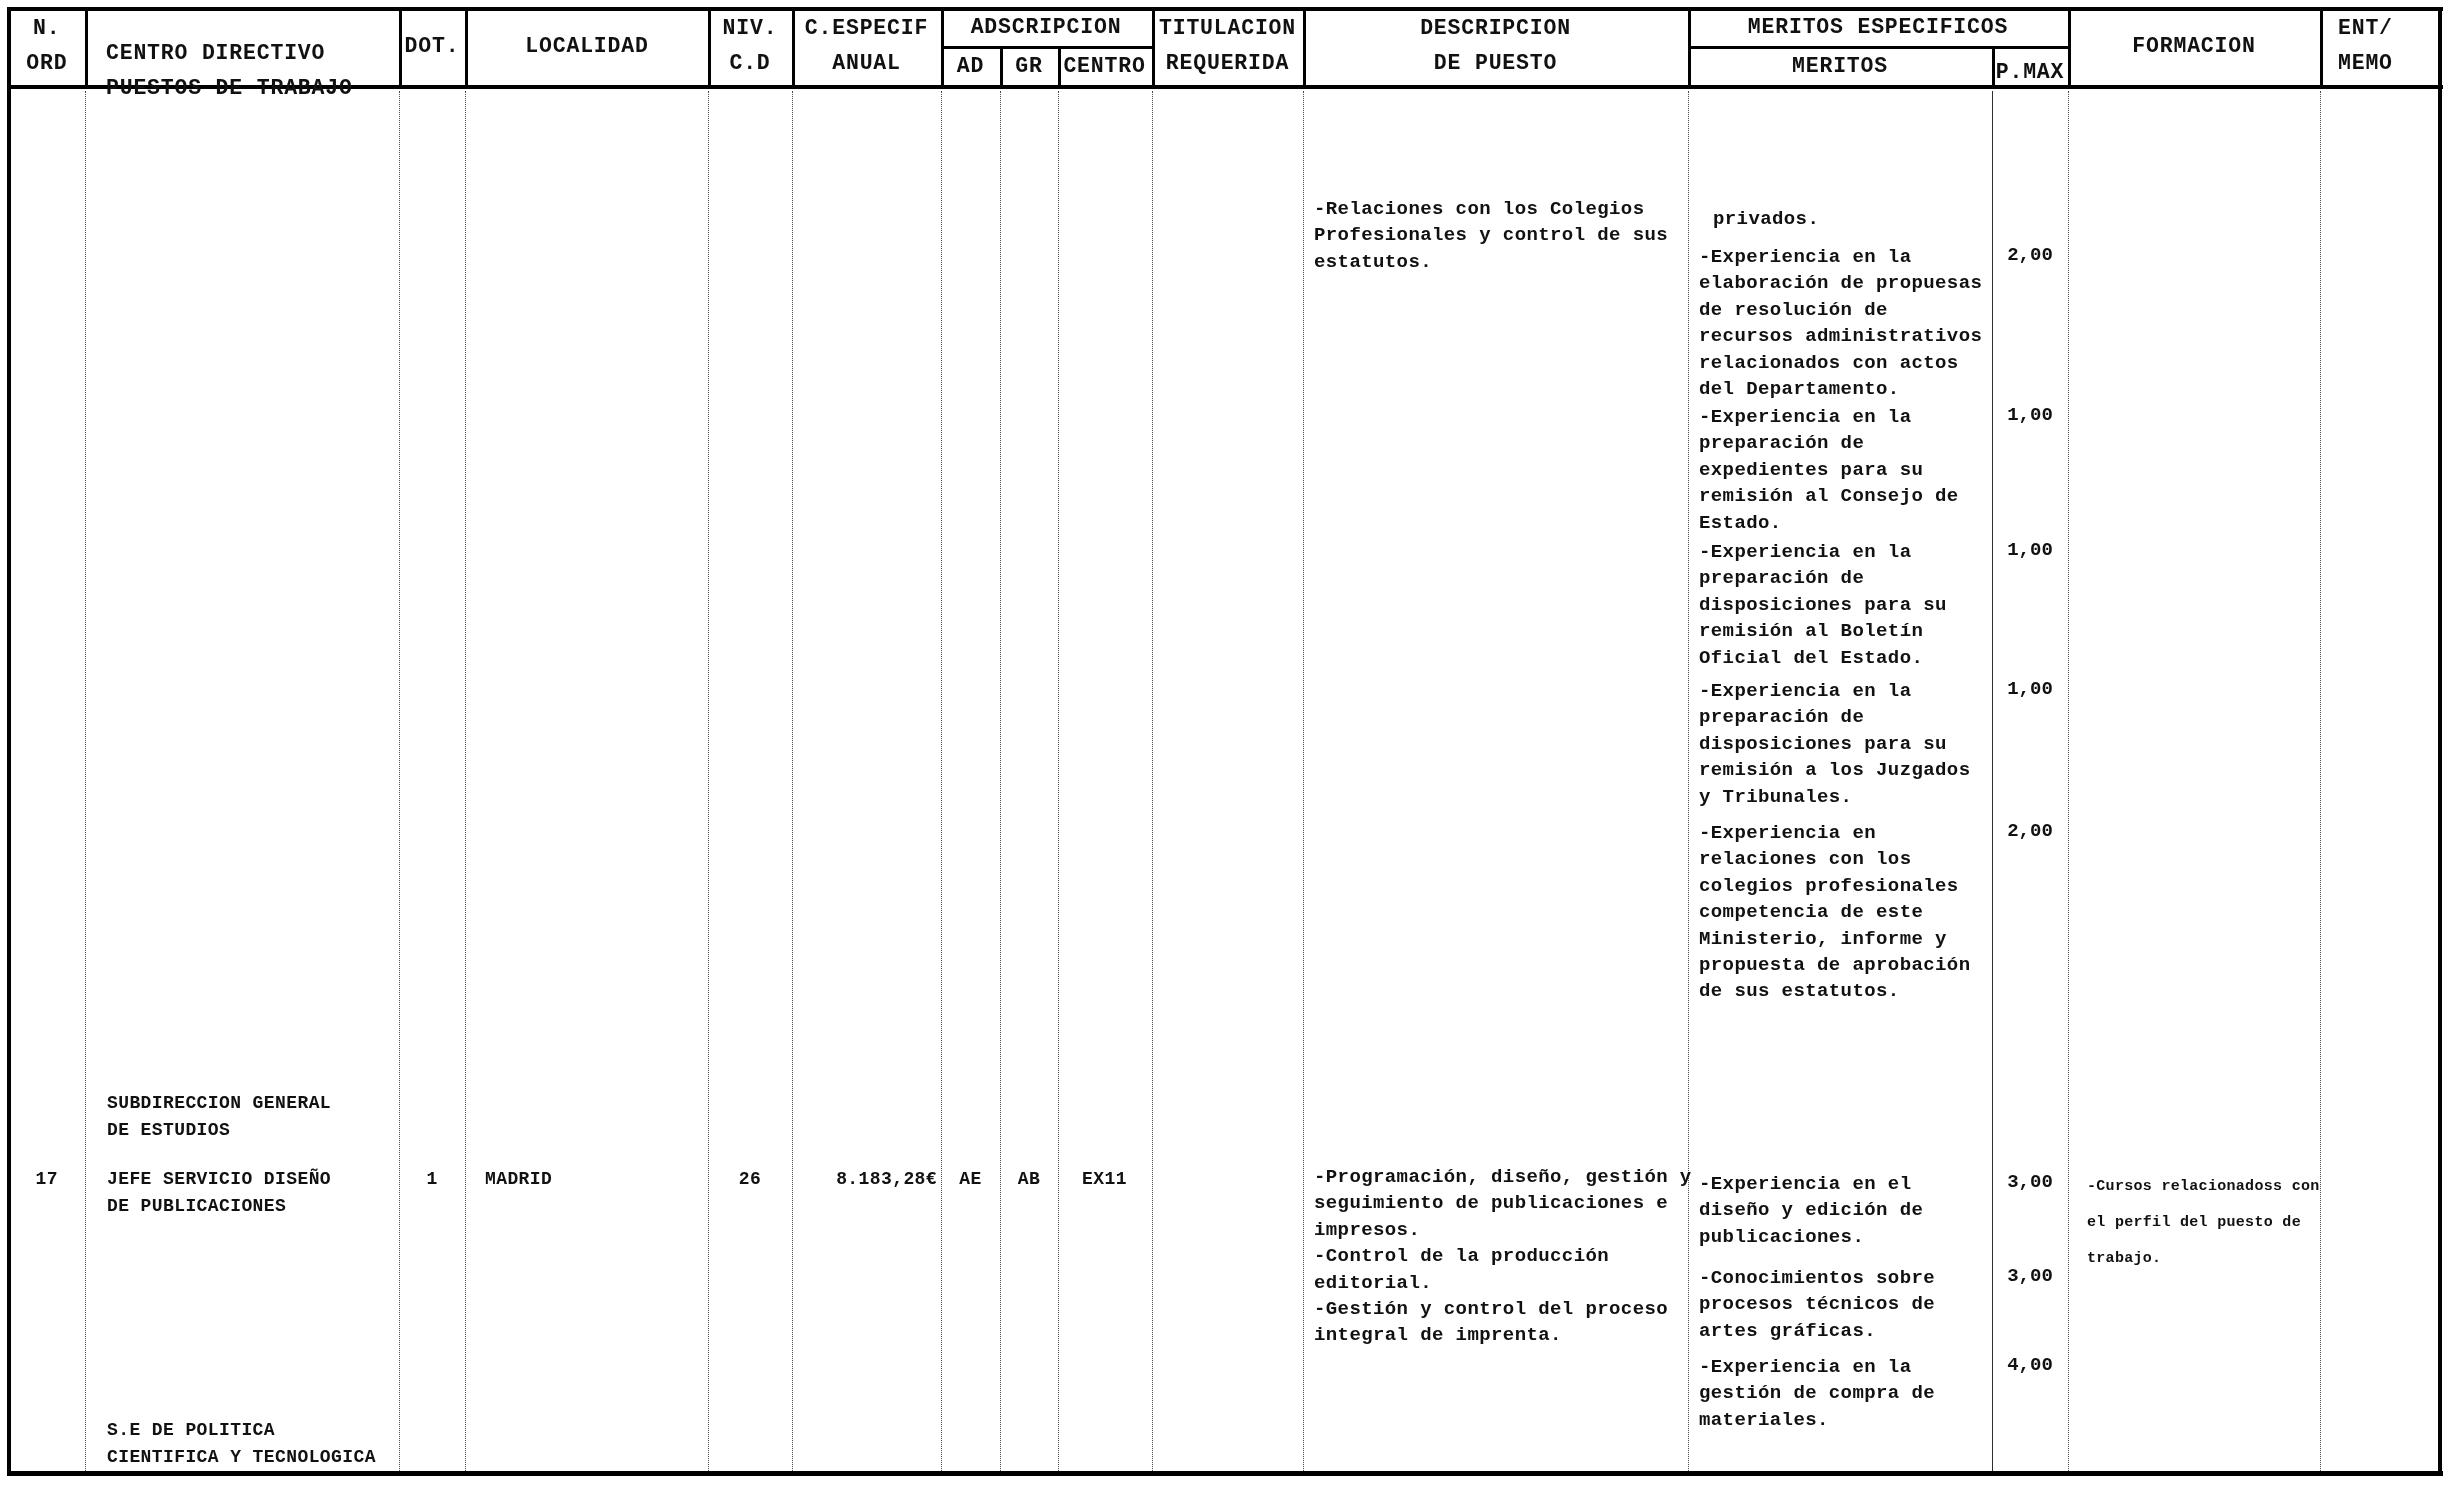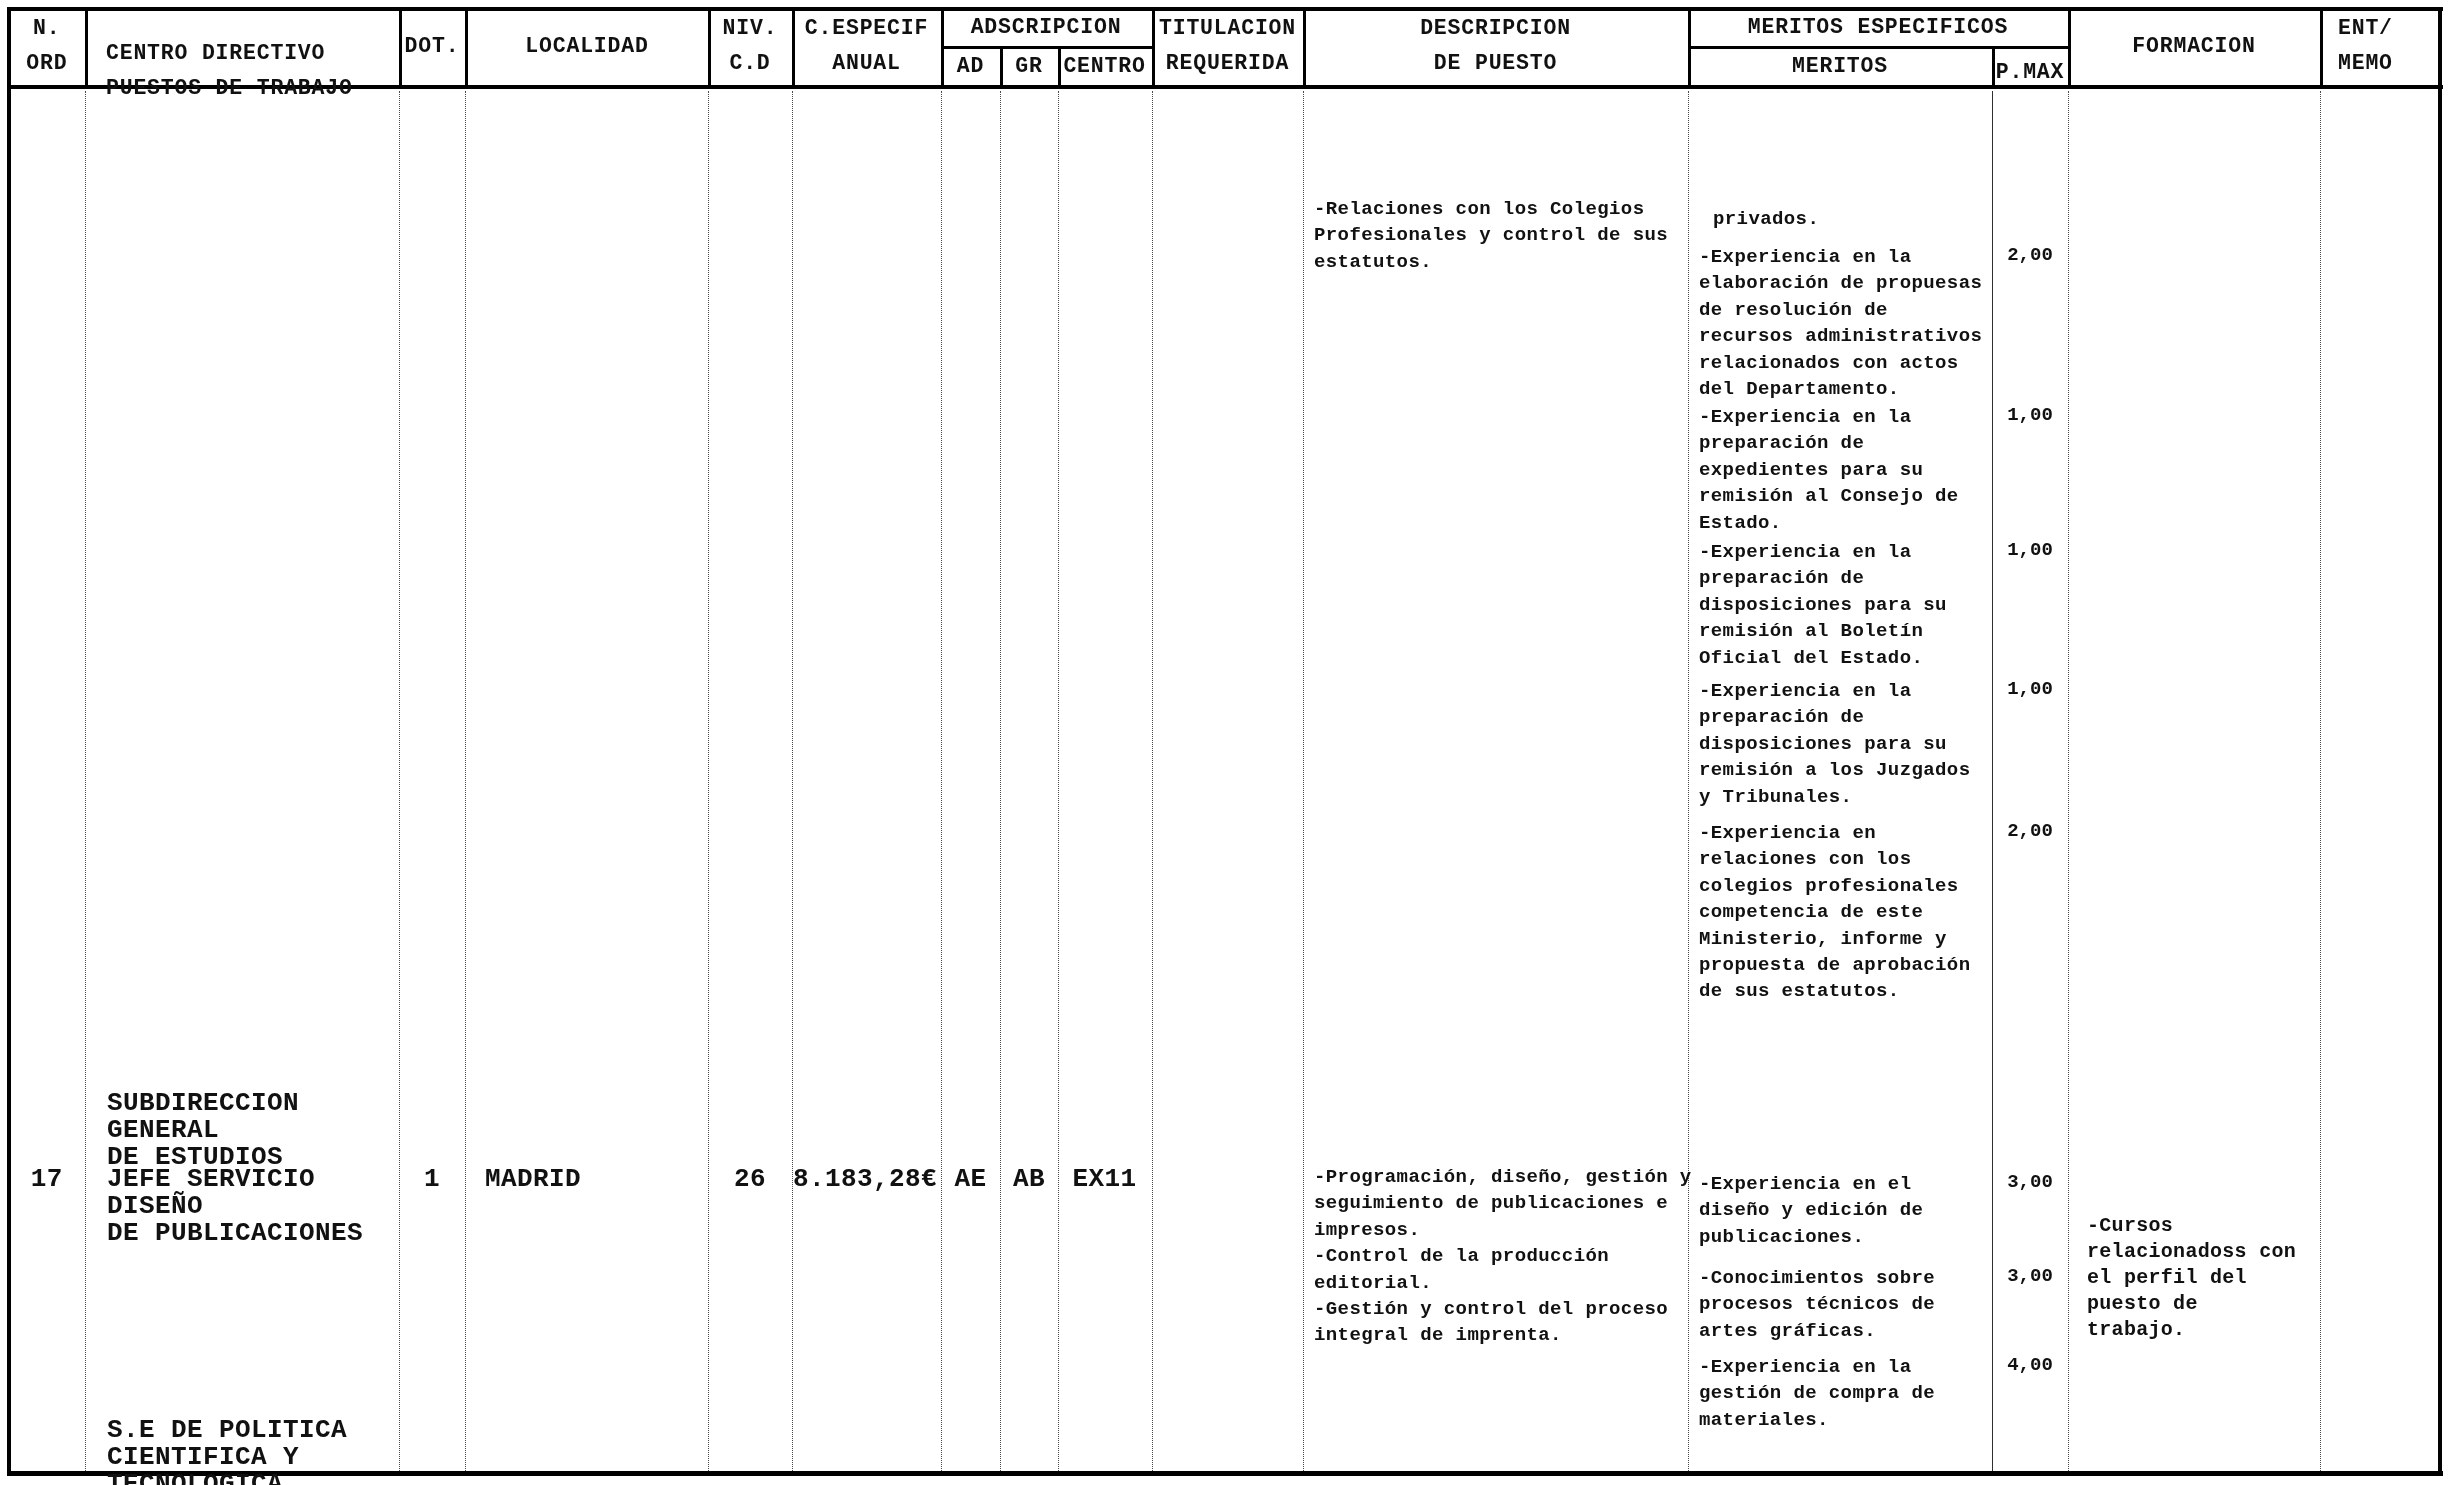--- a/index.html
+++ b/index.html
@@ -8,25 +8,25 @@
   
   .bar{position:absolute;background:#000;}
   .rule-dotted{position:absolute;border-left:1.7px dotted #4a4a4a;width:0;}
   .rule-solid{position:absolute;border-left:1.7px solid #2f2f2f;width:0;}
   
   .cell{position:absolute;white-space:pre-line;font-weight:700;}
   .hdr{font-size:21.5px;line-height:35px;display:flex;align-items:center;justify-content:center;
        text-align:center;letter-spacing:0.8px;}
   .hdr-left{justify-content:flex-start;text-align:left;}
   .body-text{font-size:19px;line-height:26.4px;letter-spacing:0.4px;}
-  .left-col{font-size:26px;line-height:27px;letter-spacing:0.4px;}
+  .left-col{font-size:18px;line-height:27px;letter-spacing:0.4px;}
   .center{text-align:center;}
   .right{text-align:right;}
   .pmax{font-size:19px;text-align:center;}
-  .formacion-text{font-size:20px;line-height:26px;letter-spacing:0.3px;margin-top:44px;}
+  .formacion-text{font-size:15px;line-height:36px;letter-spacing:0.3px;}
 </style>
 </head>
 <body>
 
 <div class="page">
 
   <div class="bar" style="left:6.6px;top:6.6px;width:2436px;height:4.1px;"></div>
   <div class="bar" style="left:6.6px;top:1471px;width:2436px;height:5px;"></div>
   <div class="bar" style="left:6.6px;top:6.6px;width:4.1px;height:1469px;"></div>
   <div class="bar" style="left:2438px;top:6.6px;width:4.1px;height:1469px;"></div>

